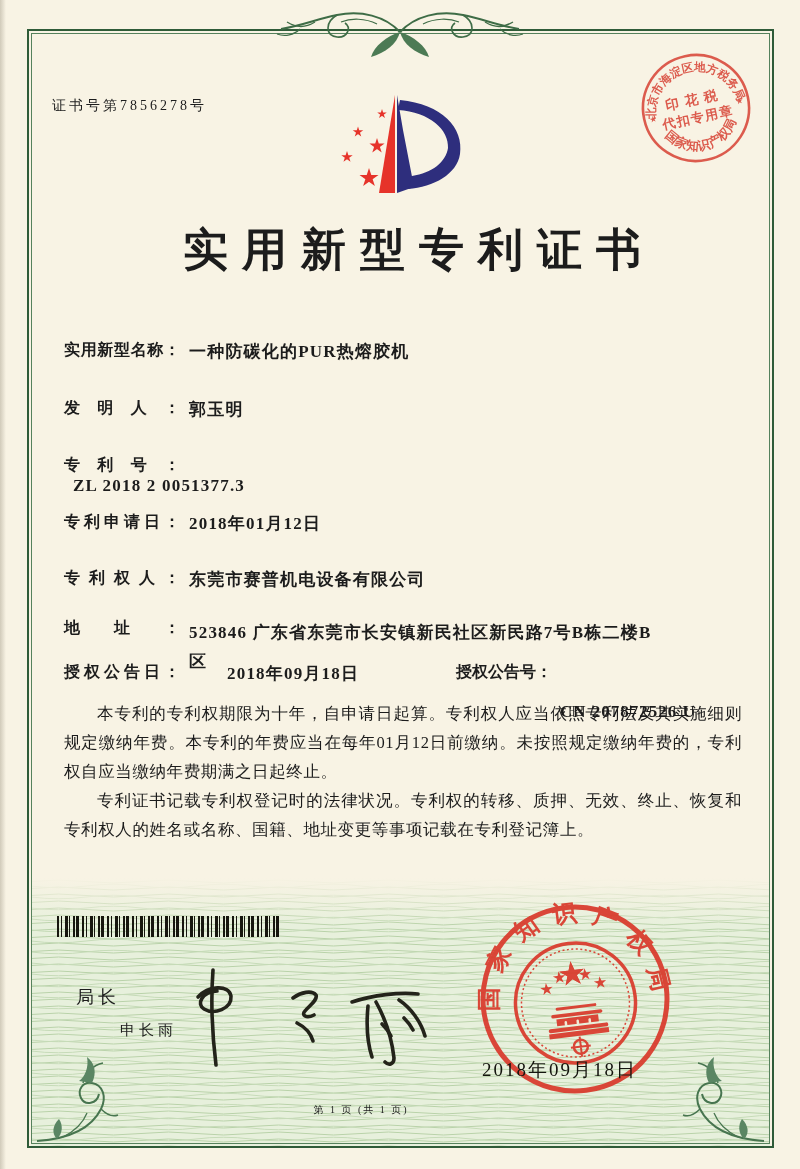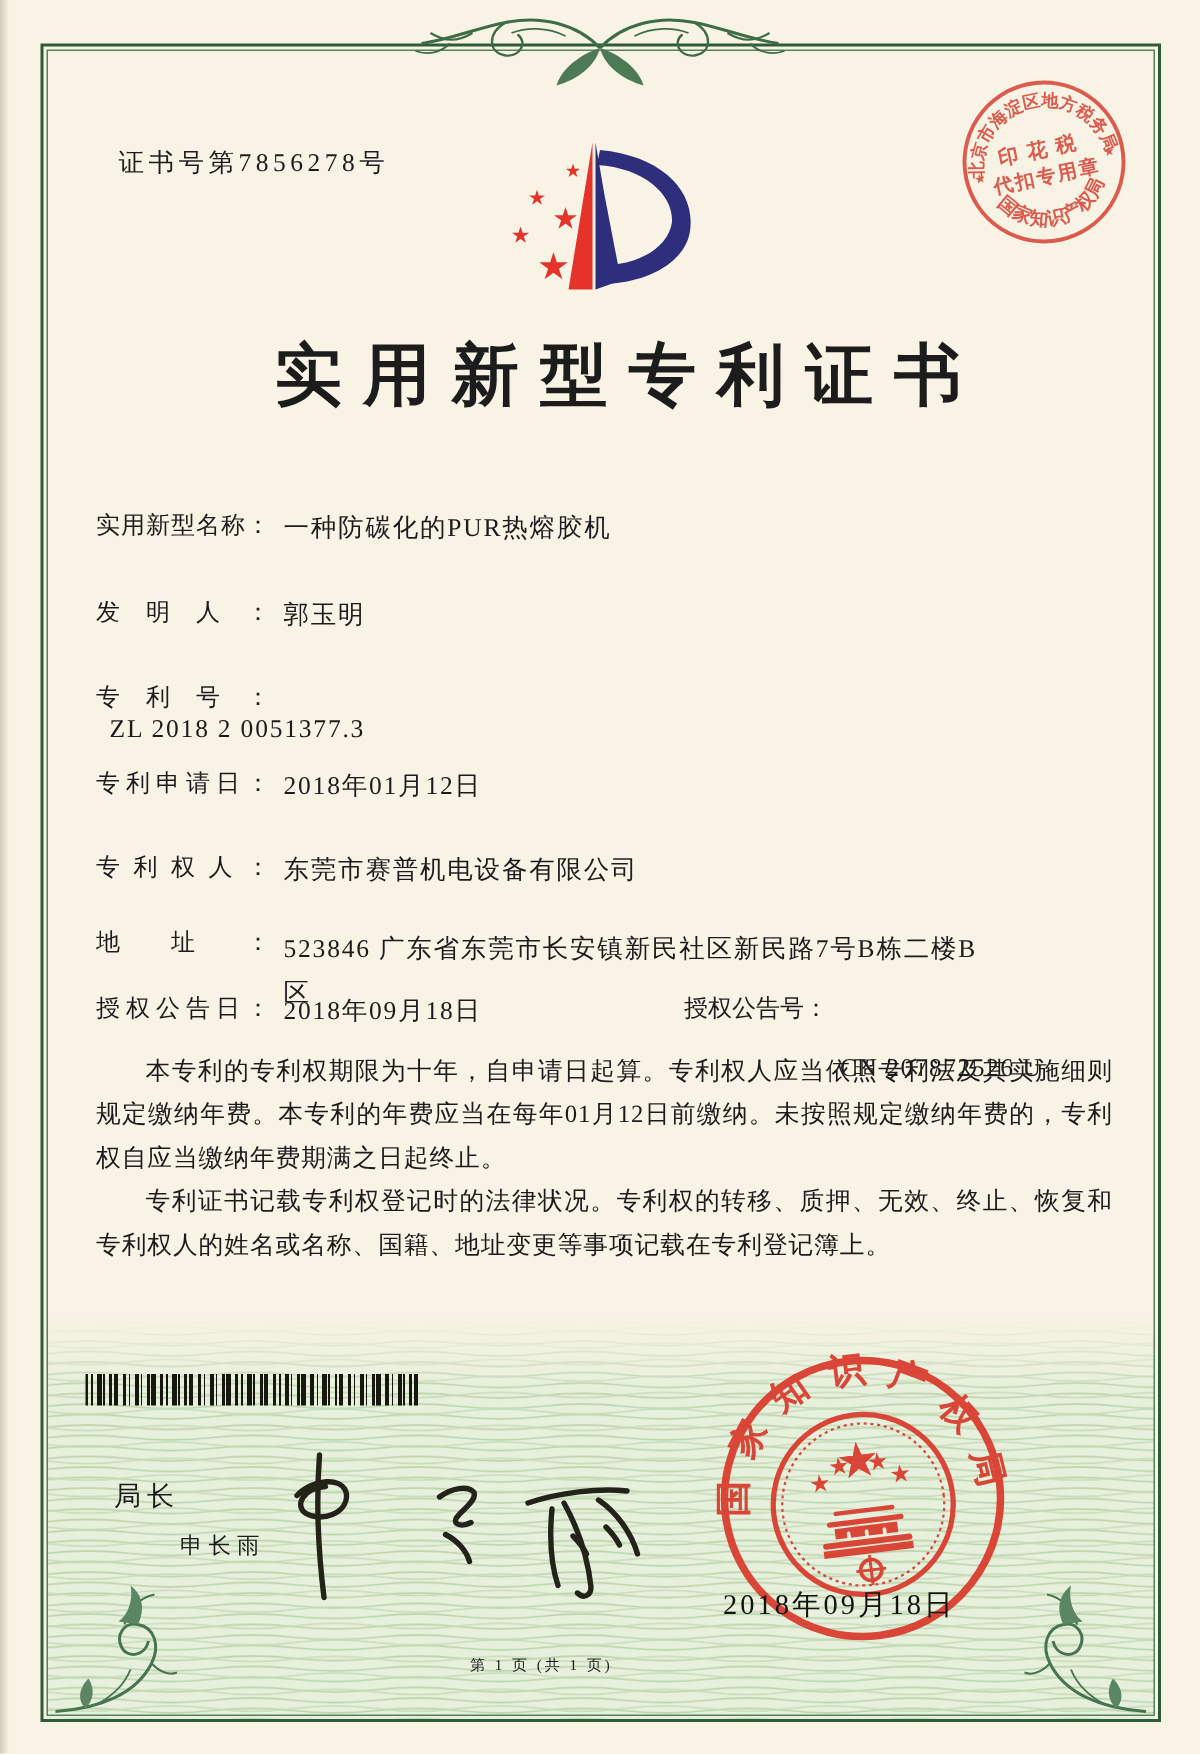--- a/index.html
+++ b/index.html
@@ -13,38 +13,38 @@
   .scan-edge{position:absolute;left:0;top:0;width:6px;height:100%;
     background:linear-gradient(90deg,rgba(90,80,60,.25),rgba(90,80,60,0));}
   
   .frame-outer{position:absolute;left:27px;top:29px;right:26px;bottom:21px;
     border:2.5px solid #2f5b38;}
   .frame-inner{position:absolute;inset:2px;border:1px solid #55815c;}
   
   .security-bg{position:absolute;left:31px;right:30px;top:878px;height:269px;}
   .security-bg svg{display:block;width:100%;height:100%;}
   
-  .cert-no{position:absolute;left:79px;top:97px;font-size:17px;letter-spacing:3px;}
+  .cert-no{position:absolute;left:52px;top:97px;font-size:14px;letter-spacing:3px;}
   .logo{position:absolute;left:322px;top:90px;}
   .tax-stamp{position:absolute;left:614px;top:26px;transform:rotate(-12deg);}
   .title{position:absolute;left:0;right:0;top:220px;text-align:center;
     font-size:45px;font-weight:bold;letter-spacing:14px;text-indent:14px;padding-left:24px;}
   
-  .f-row{position:absolute;left:64px;width:680px;display:flex;align-items:flex-start;}
+  .f-row{position:absolute;left:64px;width:680px;display:flex;align-items:flex-start;font-weight:bold;}
   .f-label{display:inline-block;width:116px;font-size:16px;flex:none;
     text-align:justify;text-align-last:justify;letter-spacing:0;}
   .f-value{font-size:17px;letter-spacing:1.2px;margin-left:9px;white-space:nowrap;}
   .f-value.wrap{white-space:normal;width:566px;line-height:29px;}
   .row-name{top:340px;}
   .row-inventor{top:398px;}
   .row-patno{top:455px;flex-direction:column;}
   .row-filing{top:512px;}
   .row-patentee{top:568px;}
   .row-address{top:618px;}
-  .row-grant{top:662px;}
+  .row-grant{top:662px;gap:38px;}
   .grant-right{position:absolute;left:392px;top:0;display:flex;}
   .grant-right .g-label{font-size:16px;flex:none;}
   .grant-right .g-value{font-size:17px;letter-spacing:1px;margin-left:8px;white-space:nowrap;margin-top:40px;}
   
   .body-text{position:absolute;left:64px;top:699px;width:678px;
     font-size:16.5px;line-height:29px;text-align:justify;letter-spacing:.6px;}
   .body-text p{margin:0;text-indent:2em;}
   
   .barcode{position:absolute;left:57px;top:916px;width:224px;height:21px;
     background:

